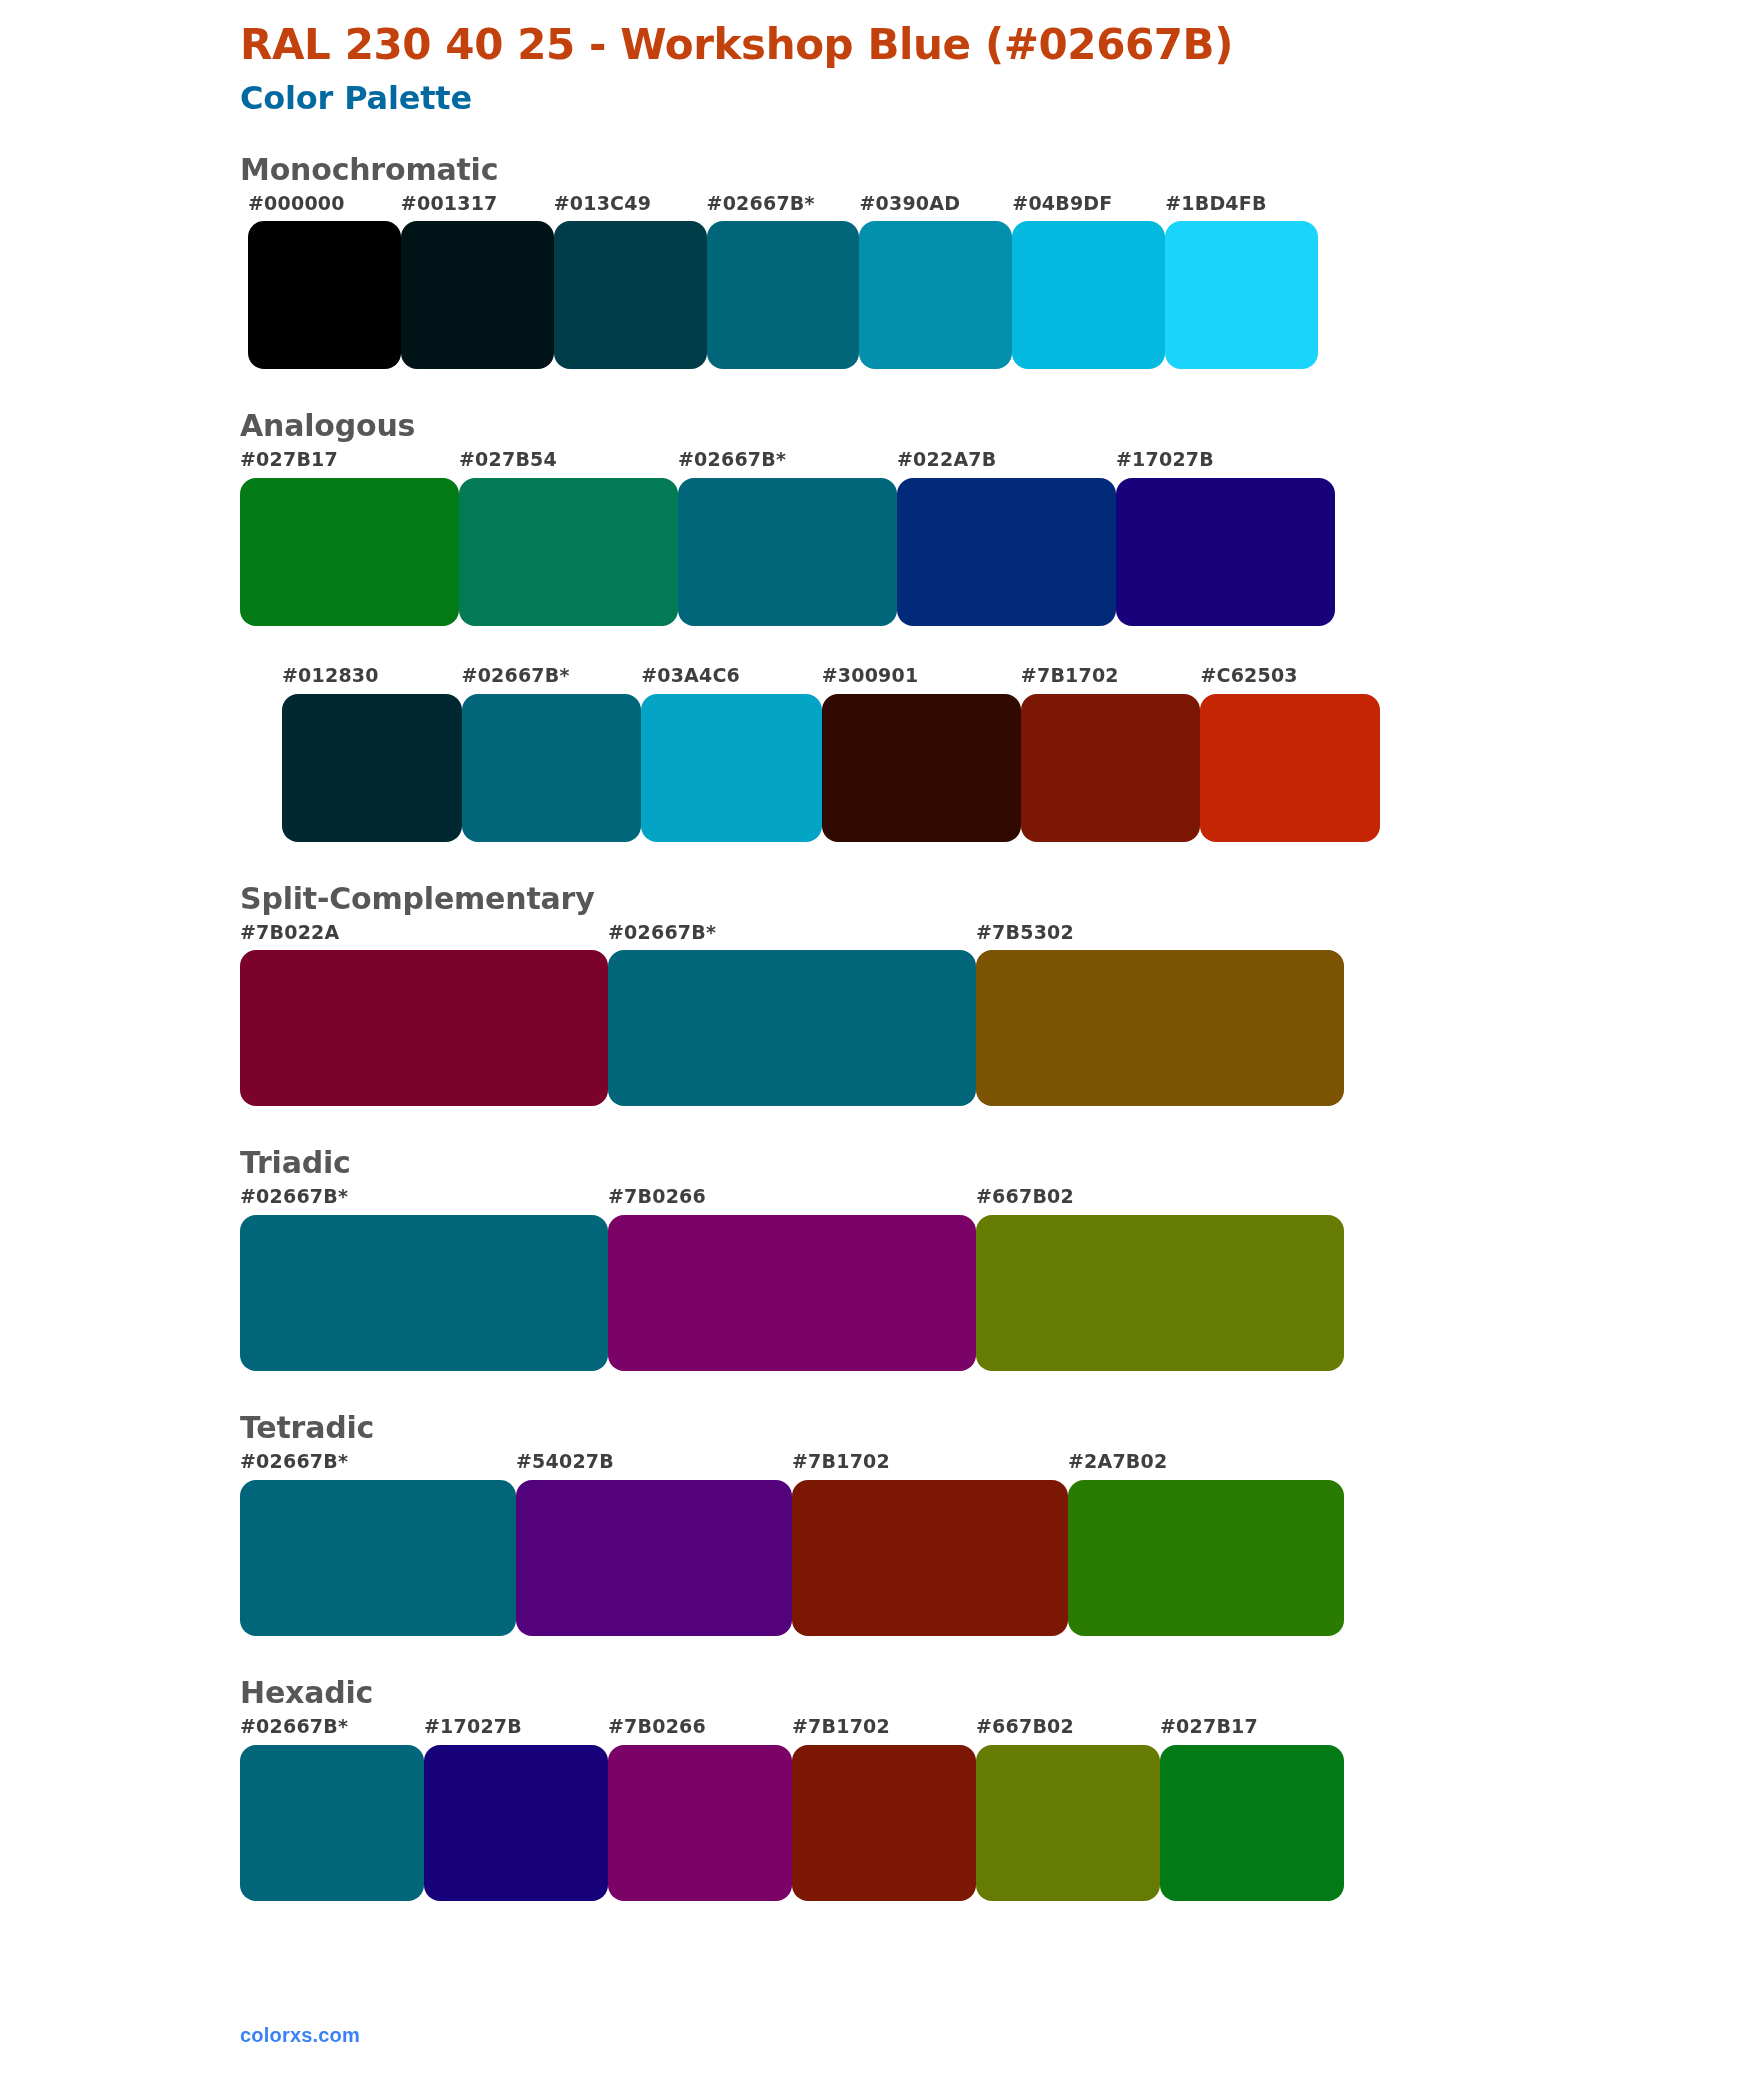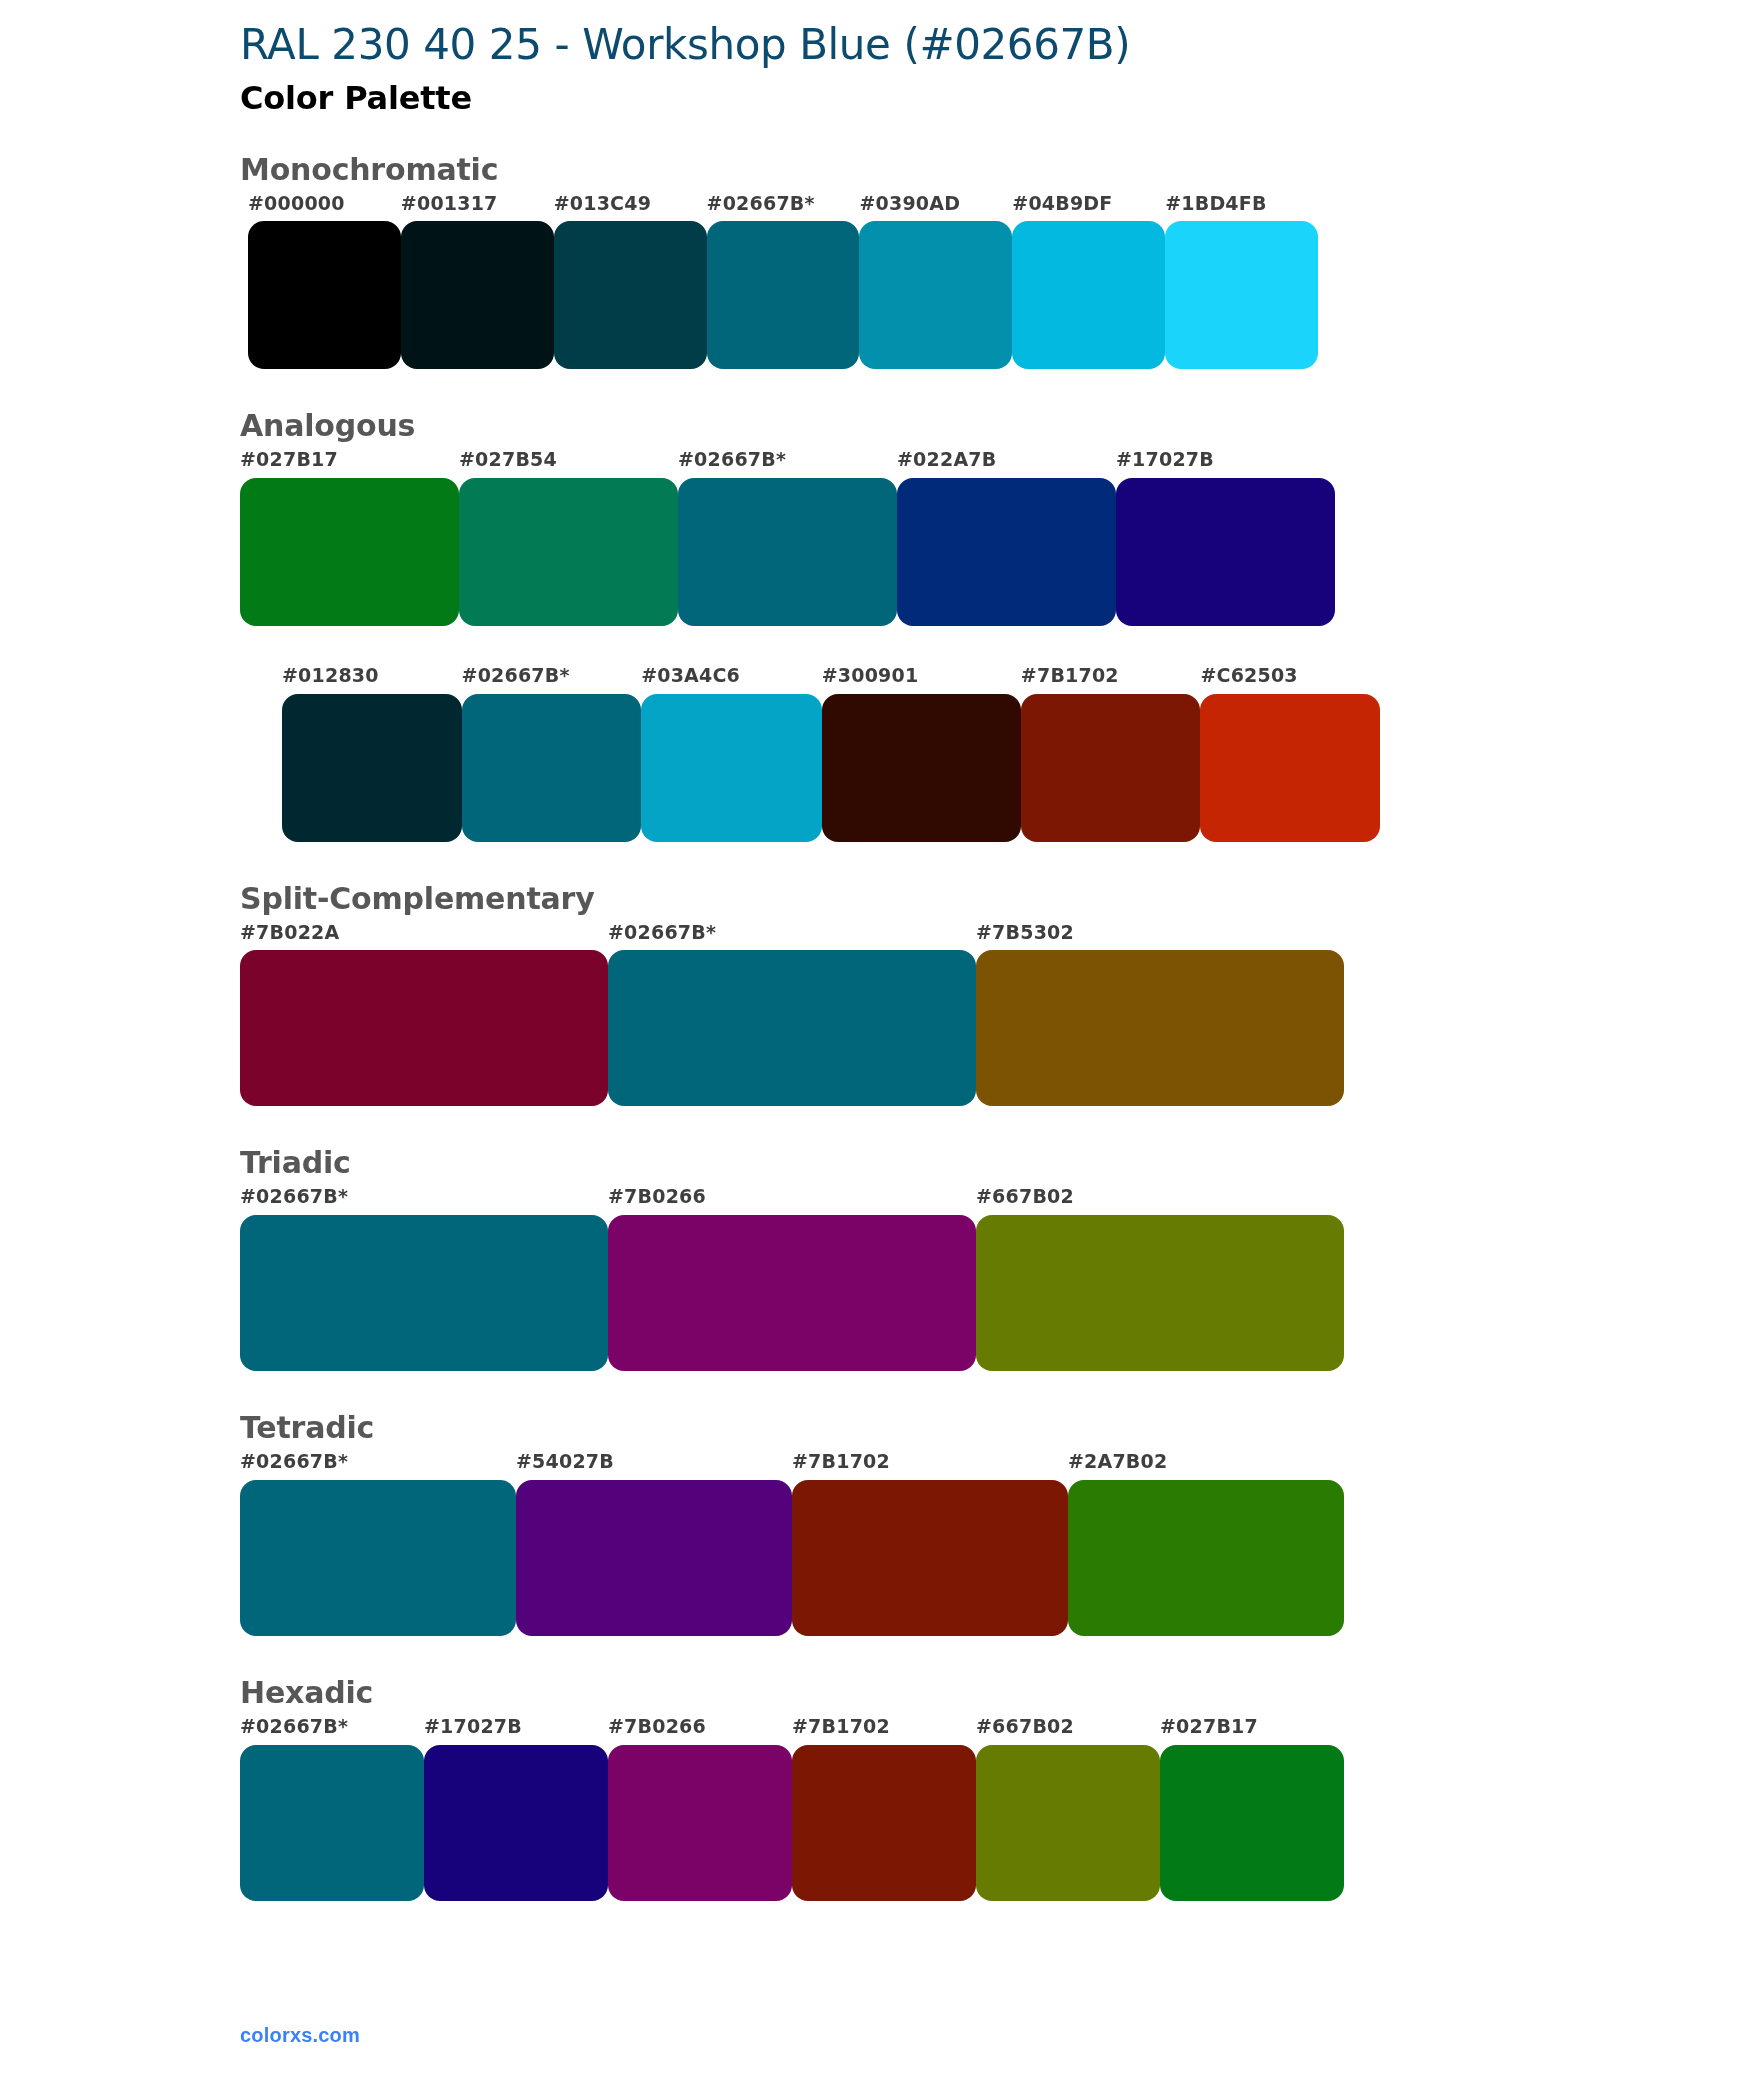--- a/index.html
+++ b/index.html
@@ -23,32 +23,32 @@
     box-sizing: border-box;
   }
 
   
   .header {
     padding: 21px 0 0 240px;
   }
   .page-title {
     font-family: "DejaVu Sans", sans-serif;
     font-size: 42px;
-    font-weight: normal;
-    color: #0c4a6e;
+    font-weight: bold;
+    color: #c2410c;
     letter-spacing: -0.4px;
     line-height: 1.12;
     margin: 0;
     white-space: nowrap;
   }
   .page-subtitle {
     font-family: "DejaVu Sans", sans-serif;
     font-size: 32px;
     font-weight: bold;
-    color: #000000;
+    color: #0369a1;
     letter-spacing: -0.2px;
     line-height: 1.2;
     margin: 11.2px 0 0 0;
   }
 
   
   .sections {
     margin-top: 35px;
   }
   .section {

